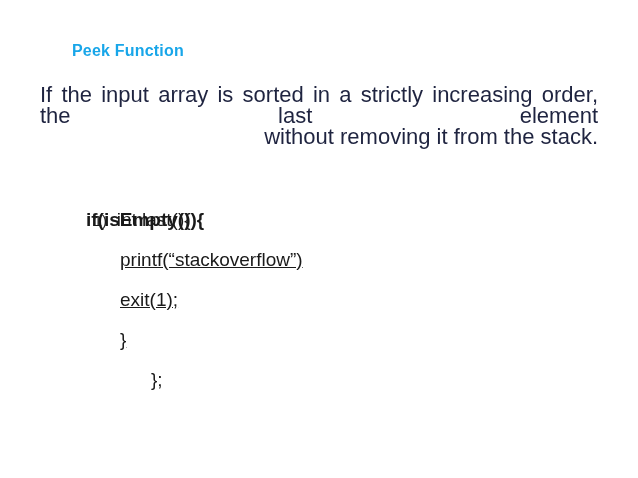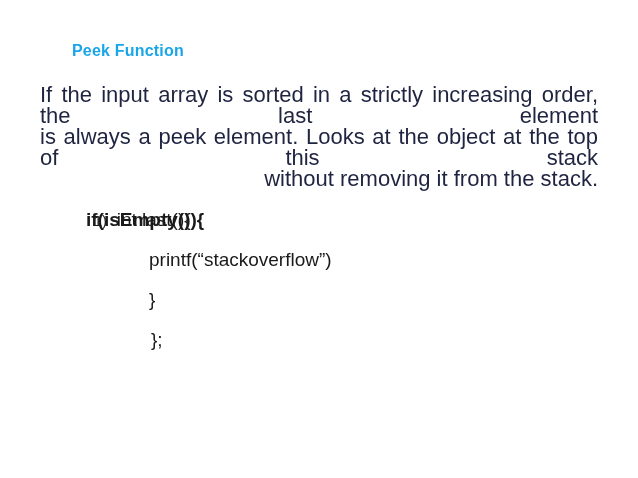--- a/index.html
+++ b/index.html
@@ -55,38 +55,38 @@
     line-height: 40px;
     white-space: pre;
   }
   .marker {
     display: inline-block;
     width: 23px;
     font-size: 15px;
   }
   .ind-if   { margin-left: 24px; font-weight: bold; }
   .ind-mid  { margin-left: 89px; }
-  .ind-deep { margin-left: 87px; }
+  .ind-deep { margin-left: 58px; text-decoration: underline; }
 </style>
 </head>
 <body>
 
 <div class="slide">
 
   <h1 class="title">Peek Function</h1>
 
   <div class="para">
     <div class="pline jline">If the input array is sorted in a strictly increasing order, the last element</div>
-    <div class="pline jline">is always a peek element. Looks at the object at the top of this stack</div>
     <div class="pline">without removing it from the stack.</div>
   </div>
 
   <div class="code">
     <div class="cline">
       <span class="marker">1)</span><span>int last(){</span>
     </div>
     <div class="cline ind-if">if(isEmpty()){</div>
     <div class="cline ind-deep">printf(“stackoverflow”)</div>
+    <div class="cline ind-deep">exit(1);</div>
     <div class="cline ind-deep">}</div>
     <div class="cline ind-mid">};</div>
   </div>
 
 </div>
 
 </body></html>

